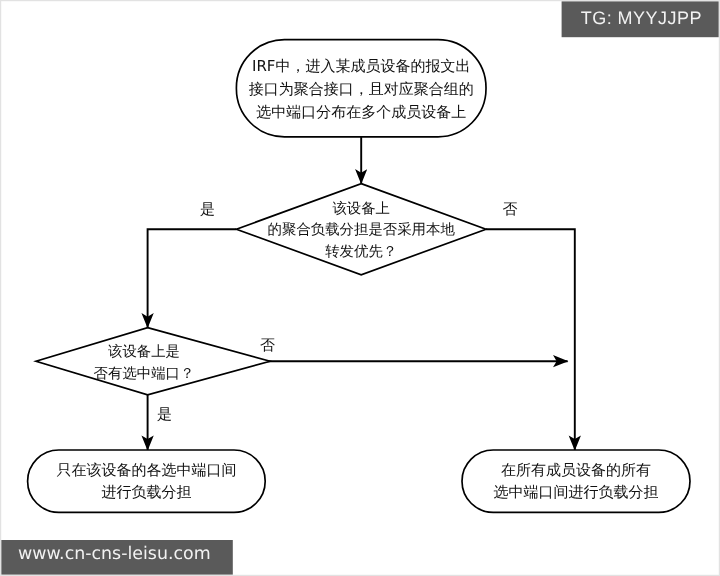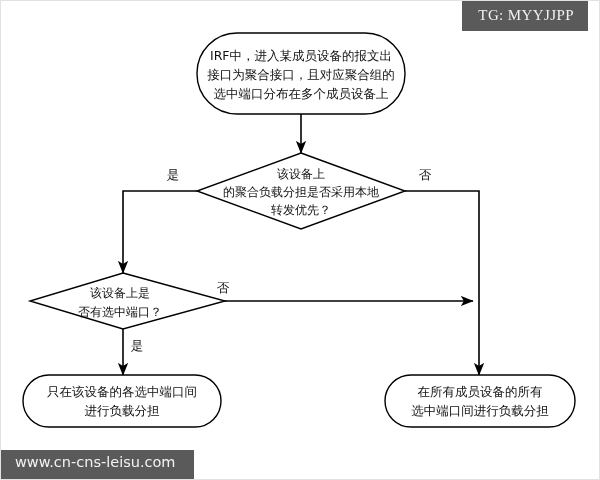--- a/index.html
+++ b/index.html
@@ -53,24 +53,24 @@
   .edge-label {
     font-family: "DejaVu Sans", "Liberation Sans", sans-serif;
     font-size: 12.5px;
     fill: #111111;
     text-anchor: middle;
     dominant-baseline: middle;
   }
   .banner {
     position: absolute;
     top: 0;
-    right: 11px;
+    right: 0;
     background: #5a5a5a;
     color: #f2f2f2;
-    font-family: Liberation Serif, serif;
+    font-family: Liberation Sans, sans-serif;
     font-size: 15px;
     letter-spacing: 0.4px;
     padding: 7px 14px 8px 16px;
     line-height: 1;
     white-space: nowrap;
   }
   .watermark {
     position: absolute;
     left: 0;
     bottom: 0;

